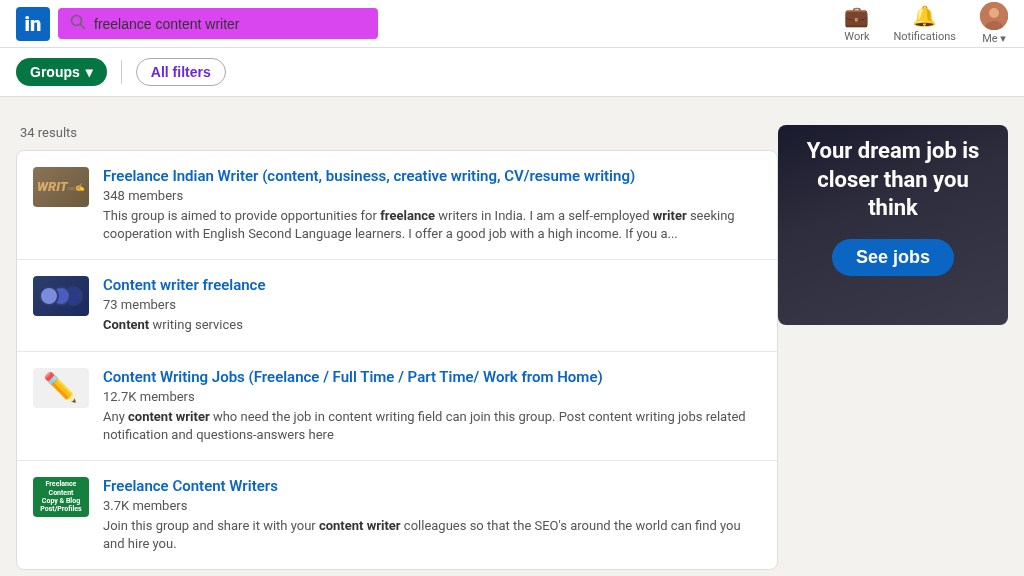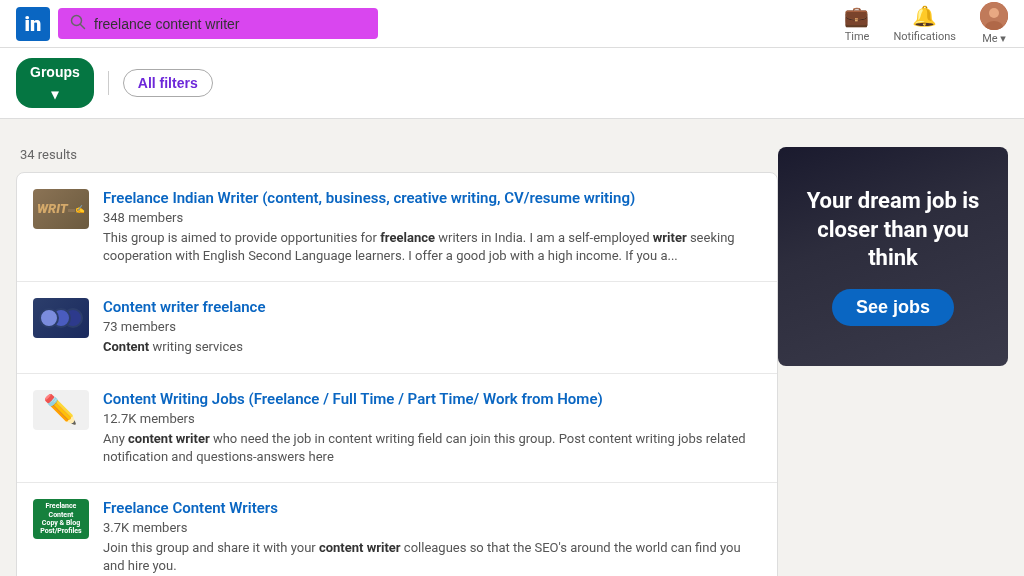--- a/index.html
+++ b/index.html
@@ -93,21 +93,20 @@
       color: #fff;
       border: none;
       border-radius: 16px;
       padding: 6px 14px;
       font-size: 14px;
       font-weight: 600;
       cursor: pointer;
       display: flex;
       align-items: center;
       gap: 6px;
-      flex-direction: column;
     }
     #all-filters-button {
       background: #fff;
       color: #6d28d9;
       border: 1.5px solid #aaa;
       border-radius: 16px;
       padding: 5px 14px;
       font-size: 14px;
       font-weight: 700;
       cursor: pointer;
@@ -203,21 +202,21 @@
     
     #ad-panel {
       width: 230px;
       flex-shrink: 0;
     }
     #ad-card {
       background: #2d2d2d;
       border-radius: 8px;
       overflow: hidden;
       color: #fff;
-      padding: 40px 18px;
+      padding: 12px 18px;
       display: flex;
       flex-direction: column;
       align-items: center;
       gap: 16px;
       min-height: 200px;
       background: linear-gradient(160deg, #1a1a2e 0%, #2d2d3d 40%, #3a3a4a 100%);
     }
     #ad-text {
       font-size: 22px;
       font-weight: 700;
@@ -252,21 +251,21 @@
       <svg width="16" height="16" viewBox="0 0 16 16" fill="none" xmlns="http://www.w3.org/2000/svg">
         <circle cx="6.5" cy="6.5" r="5" stroke="#666" stroke-width="1.5"></circle>
         <line x1="10.5" y1="10.5" x2="14.5" y2="14.5" stroke="#666" stroke-width="1.5" stroke-linecap="round"></line>
       </svg>
     </span>
     <input type="text" value="freelance content writer" style="">
   </div>
   <div id="nav-right">
     <div class="nav-item">
       <span class="nav-icon">💼</span>
-      <span>Time</span>
+      <span>Work</span>
     </div>
     <div class="nav-item">
       <span class="nav-icon">🔔</span>
       <span>Notifications</span>
     </div>
     <div class="nav-item">
       <div id="avatar">
         <svg width="28" height="28" viewBox="0 0 28 28" xmlns="http://www.w3.org/2000/svg">
           <circle cx="14" cy="14" r="14" fill="#c07a5a"></circle>
           <circle cx="14" cy="11" r="5" fill="#e8a882"></circle>

